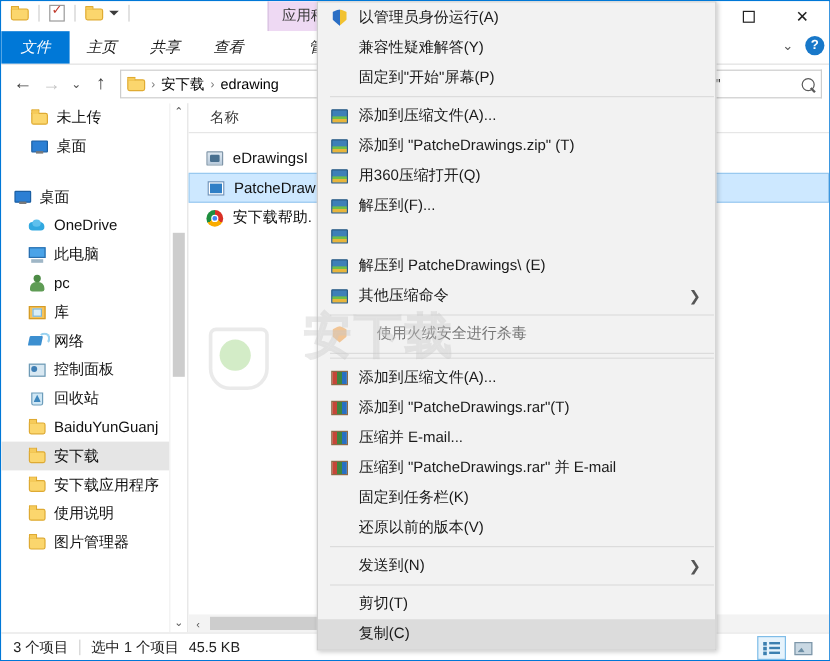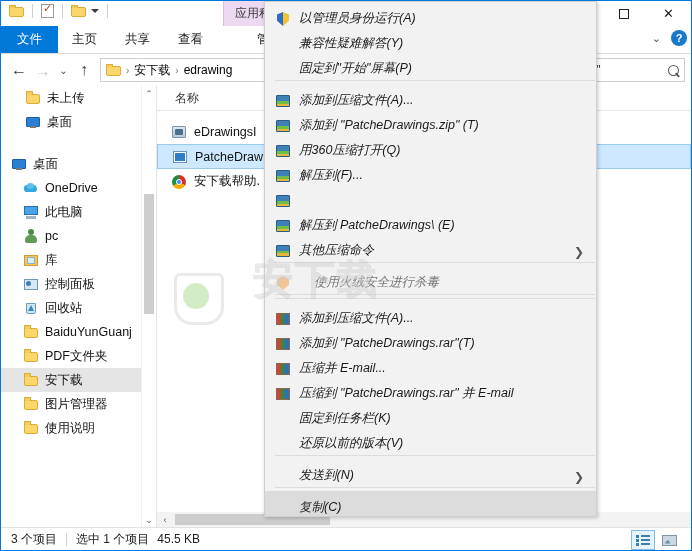--- a/index.html
+++ b/index.html
@@ -29,21 +29,21 @@
   .apptools{position:absolute;left:222px;top:0;width:58px;height:25px;background:#eed9f3;
     border-left:1px solid #d8c1e0;border-right:1px solid #d8c1e0;}
   .apptools span{display:block;text-align:center;line-height:25px;font-size:12px;color:#3a3a3a;}
   .wincontrols{position:absolute;right:0;top:0;display:flex;}
   .wincontrols div{width:45px;height:25px;display:flex;align-items:center;justify-content:center;font-size:13px;color:#222;}
   .sqr{width:10px;height:10px;border:1px solid #222;box-sizing:border-box;}
 
   
   .ribbon{height:27px;position:relative;background:#fff;border-bottom:1px solid #dcdcdc;}
   .tabs{display:flex;height:27px;}
-  .tab{padding:0 14px;line-height:27px;font-size:12.5px;color:#1a1a1a;}
+  .tab{padding:0 14px;line-height:27px;font-size:12.5px;color:#1a1a1a;font-style:italic;}
   .tab.file{background:#0078d7;color:#fff;padding:0 16px;}
   .tab.ctx{margin-left:26px;}
   .ribbon-right{position:absolute;right:4px;top:4px;display:flex;align-items:center;gap:10px;}
   .chev{color:#555;font-size:11px;}
   .helpq{width:16px;height:16px;border-radius:50%;background:#1878c9;color:#fff;font-size:11px;
     display:flex;align-items:center;justify-content:center;font-weight:bold;}
 
   
   .addrbar{height:32px;display:flex;align-items:center;padding:0 6px;background:#fff;position:relative;}
   .navbtn{width:24px;height:24px;display:flex;align-items:center;justify-content:center;font-size:16px;color:#3c3c3c;}
@@ -130,22 +130,22 @@
   .vb-details{width:14px;height:11px;position:relative;}
   .vb-details i{position:absolute;left:0;width:3px;height:3px;background:#3b7fb0;}
   .vb-details b{position:absolute;left:5px;width:9px;height:2px;background:#3b7fb0;}
   .vb-thumb{width:15px;height:11px;background:#c9d8e3;border:1px solid #7d96a8;box-sizing:border-box;position:relative;}
   .vb-thumb:after{content:"";position:absolute;left:2px;bottom:1px;width:10px;height:5px;background:#6d8fa6;
     clip-path:polygon(0 100%,35% 25%,60% 100%);}
 
   
   .ctxmenu{position:absolute;left:263px;top:0;width:331px;background:#f2f2f2;
     border:1px solid #cfcfcf;box-shadow:1px 1px 4px rgba(0,0,0,.22);z-index:40;}
-  .mi{height:25px;display:flex;align-items:flex-end;padding-left:10px;font-size:12.5px;color:#1a1a1a;
-    white-space:nowrap;position:relative;font-style:italic;}
+  .mi{height:25px;display:flex;align-items:center;padding-left:10px;font-size:12.5px;color:#1a1a1a;
+    white-space:nowrap;position:relative;}
   .mi.sel{background:#dcdcdc;}
   .mi .micon{width:16px;height:16px;flex:0 0 16px;margin-right:8px;position:relative;}
   .mi .mlbl{flex:1;overflow:hidden;}
   .mi .sub{position:absolute;right:12px;color:#555;font-size:12px;}
   .mi.noicon{padding-left:34px;}
   .msep{height:1px;background:#dcdcdc;margin:3px 1px 3px 10px;}
   .ic-shield:before{content:"";position:absolute;left:2px;top:1px;width:12px;height:14px;
     background:linear-gradient(90deg,#2a6ec4 50%,#f2c230 50%);
     clip-path:polygon(50% 0,100% 18%,100% 62%,50% 100%,0 62%,0 18%);}
   .ic-rar360, .ic-rar{width:16px;height:16px;}
@@ -265,46 +265,50 @@
       </div>
       <div class="navrow indent1">
         <span class="ic ic-user"></span>
         <span class="lbl">pc</span>
       </div>
       <div class="navrow indent1">
         <span class="ic ic-lib"></span>
         <span class="lbl">库</span>
       </div>
       <div class="navrow indent1">
+        <span class="ic ic-net"></span>
+        <span class="lbl">网络</span>
+      </div>
+      <div class="navrow indent1">
         <span class="ic ic-cp"></span>
         <span class="lbl">控制面板</span>
       </div>
       <div class="navrow indent1">
         <span class="ic ic-bin"></span>
         <span class="lbl">回收站</span>
       </div>
       <div class="navrow indent1">
         <span class="ic ic-folder"></span>
         <span class="lbl">BaiduYunGuanj</span>
       </div>
-      <div class="navrow indent1">
-        <span class="ic ic-folder"></span>
-        <span class="lbl">PDF文件夹</span>
-      </div>
       <div class="navrow indent1 sel">
         <span class="ic ic-folder"></span>
         <span class="lbl">安下载</span>
       </div>
       <div class="navrow indent1">
         <span class="ic ic-folder"></span>
+        <span class="lbl">安下载应用程序</span>
+      </div>
+      <div class="navrow indent1">
+        <span class="ic ic-folder"></span>
+        <span class="lbl">使用说明</span>
+      </div>
+      <div class="navrow indent1">
+        <span class="ic ic-folder"></span>
         <span class="lbl">图片管理器</span>
-      </div>
-      <div class="navrow indent1">
-        <span class="ic ic-folder"></span>
-        <span class="lbl">使用说明</span>
       </div>
 
       <div class="scrollcol">
         <div class="arrow">⌃</div>
         <div class="thumb"></div>
         <div class="arrow bot">⌄</div>
       </div>
     </div>
 
     <div class="listpane">
@@ -433,20 +437,23 @@
     </div>
     <div class="mi noicon">
       <span class="mlbl">还原以前的版本(V)</span>
     </div>
     <div class="msep"></div>
     <div class="mi noicon">
       <span class="mlbl">发送到(N)</span>
       <span class="sub">❯</span>
     </div>
     <div class="msep"></div>
+    <div class="mi noicon">
+      <span class="mlbl">剪切(T)</span>
+    </div>
     <div class="mi noicon sel">
       <span class="mlbl">复制(C)</span>
     </div>
 
   </div>
 
   <div class="watermark">
     <div class="wm-badge"></div>
     <div class="wm-txt">安下载</div>
   </div>

